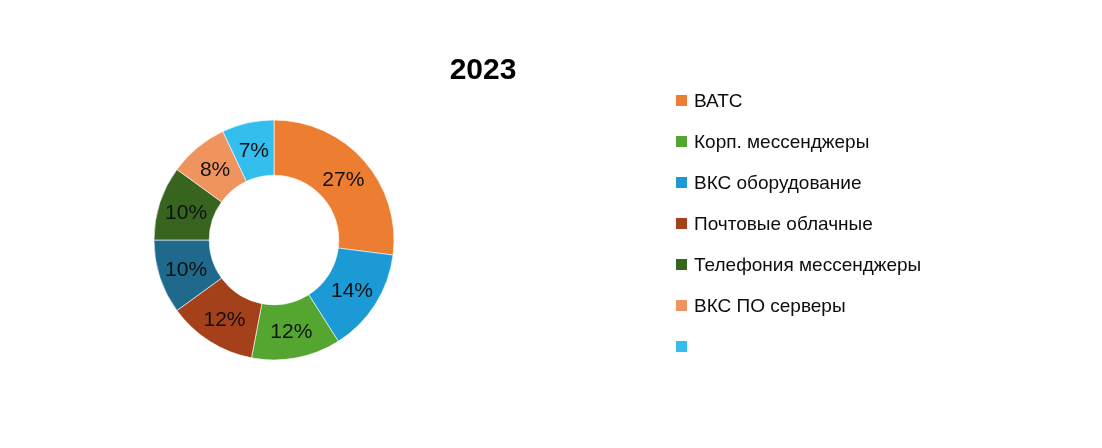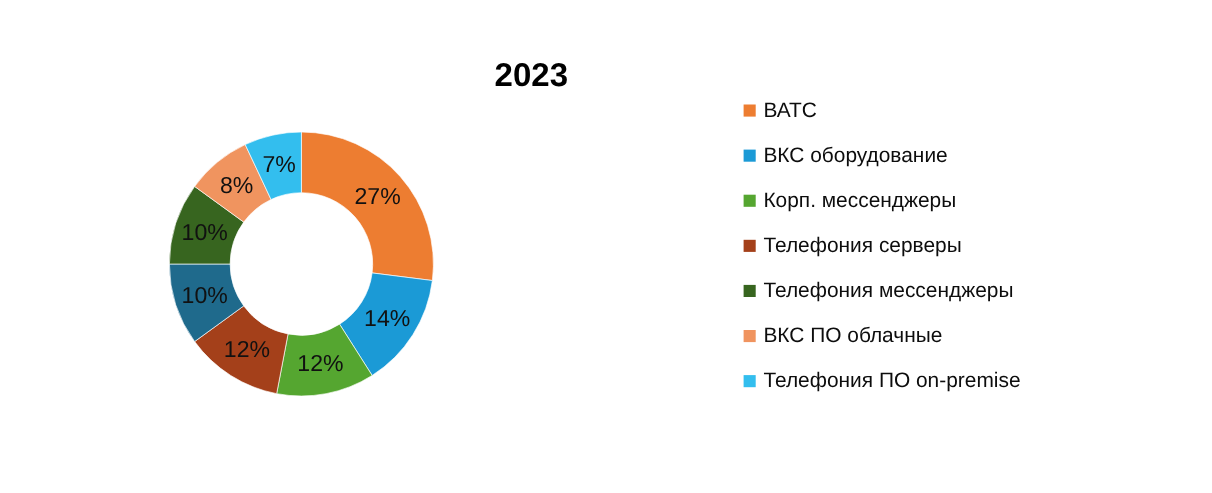--- a/index.html
+++ b/index.html
@@ -122,38 +122,37 @@
         </g>
     </svg>
   </div>
 
   <div id="chart-legend">
       <div class="legend-item">
         <span class="legend-swatch" style="background: rgb(237, 125, 49);"></span>
         <span class="legend-label">ВАТС</span>
       </div>
       <div class="legend-item">
+        <span class="legend-swatch" style="background: rgb(85, 166, 48);"></span>
+        <span class="legend-label">Корп. мессенджеры</span>
+      </div>
+      <div class="legend-item">
         <span class="legend-swatch" style="background: rgb(27, 154, 214);"></span>
         <span class="legend-label">ВКС оборудование</span>
       </div>
       <div class="legend-item">
-        <span class="legend-swatch" style="background: rgb(85, 166, 48);"></span>
-        <span class="legend-label">Корп. мессенджеры</span>
-      </div>
-      <div class="legend-item">
         <span class="legend-swatch" style="background: rgb(164, 64, 26);"></span>
-        <span class="legend-label">Телефония серверы</span>
+        <span class="legend-label">Почтовые облачные</span>
       </div>
       <div class="legend-item">
         <span class="legend-swatch" style="background: rgb(55, 101, 31);"></span>
         <span class="legend-label">Телефония  мессенджеры</span>
       </div>
       <div class="legend-item">
         <span class="legend-swatch" style="background: rgb(240, 148, 95);"></span>
-        <span class="legend-label">ВКС ПО облачные</span>
+        <span class="legend-label">ВКС ПО серверы</span>
       </div>
       <div class="legend-item">
         <span class="legend-swatch" style="background: rgb(51, 190, 238);"></span>
-        <span class="legend-label">Телефония  ПО on-premise</span>
       </div>
     </div>
 
 </div>
 
 </body></html>

